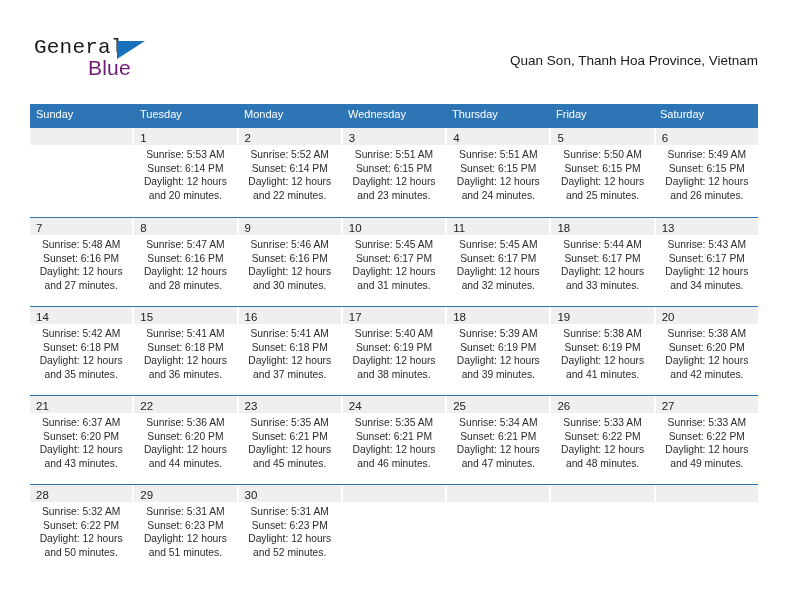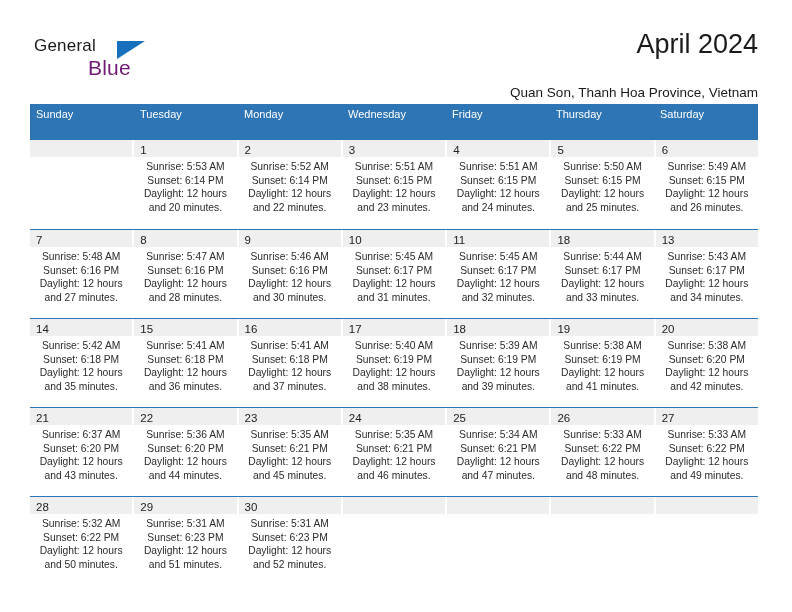--- a/index.html
+++ b/index.html
@@ -33,24 +33,24 @@
     position: absolute;
     left: 34px;
     top: 36px;
     width: 200px;
     height: 48px;
   }
   .logo-general {
     position: absolute;
     left: 0;
     top: 0;
-    font-size: 17px;
+    font-size: 21px;
     color: #1a1a1a;
     letter-spacing: .2px;
-    font-family: Liberation Sans, sans-serif;
+    font-family: Liberation Mono, monospace;
   }
   .logo-triangle {
     position: absolute;
     left: 83px;
     top: 5px;
     width: 0;
     height: 0;
     border-left: 28px solid #1670bc;
     border-bottom: 18px solid transparent;
   }
@@ -86,21 +86,21 @@
   
   .calendar {
     position: absolute;
     left: 30px;
     top: 104px;
     width: 728px;
   }
   .weekdays {
     display: flex;
     background: #2e75b6;
-    height: 36px;
+    height: 24px;
   }
   .weekday {
     flex: 1 1 0;
     color: #ffffff;
     font-size: 11px;
     line-height: 20px;
     padding-left: 6px;
     box-sizing: border-box;
     white-space: nowrap;
   }
@@ -153,34 +153,33 @@
 
   <div class="top">
 
     <div class="logo">
       <span class="logo-general">General</span>
       <span class="logo-triangle"></span>
       <span class="logo-blue">Blue</span>
     </div>
 
     <div class="title-block">
-      <div class="cal-title">April 2024</div>
       <div class="cal-subtitle">Quan Son, Thanh Hoa Province, Vietnam</div>
     </div>
 
   </div>
 
   <div class="calendar">
     <div class="weekdays">
         <div class="weekday">Sunday</div>
         <div class="weekday">Tuesday</div>
         <div class="weekday">Monday</div>
         <div class="weekday">Wednesday</div>
+        <div class="weekday">Thursday</div>
         <div class="weekday">Friday</div>
-        <div class="weekday">Thursday</div>
         <div class="weekday">Saturday</div>
       </div>
     <div id="weeks-container">
         <div class="week">
           <div class="cell empty">
             <div class="daynum-band"><span class="daynum"></span></div>
           </div>
           <div class="cell">
             <div class="daynum-band"><span class="daynum">1</span></div>
             <div class="cell-body">

